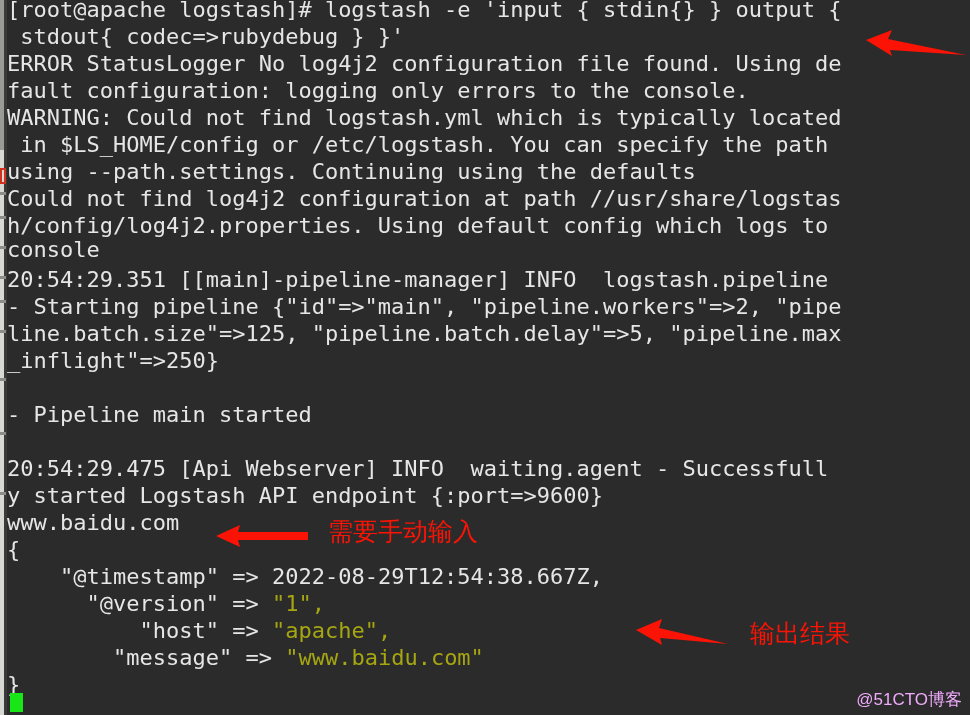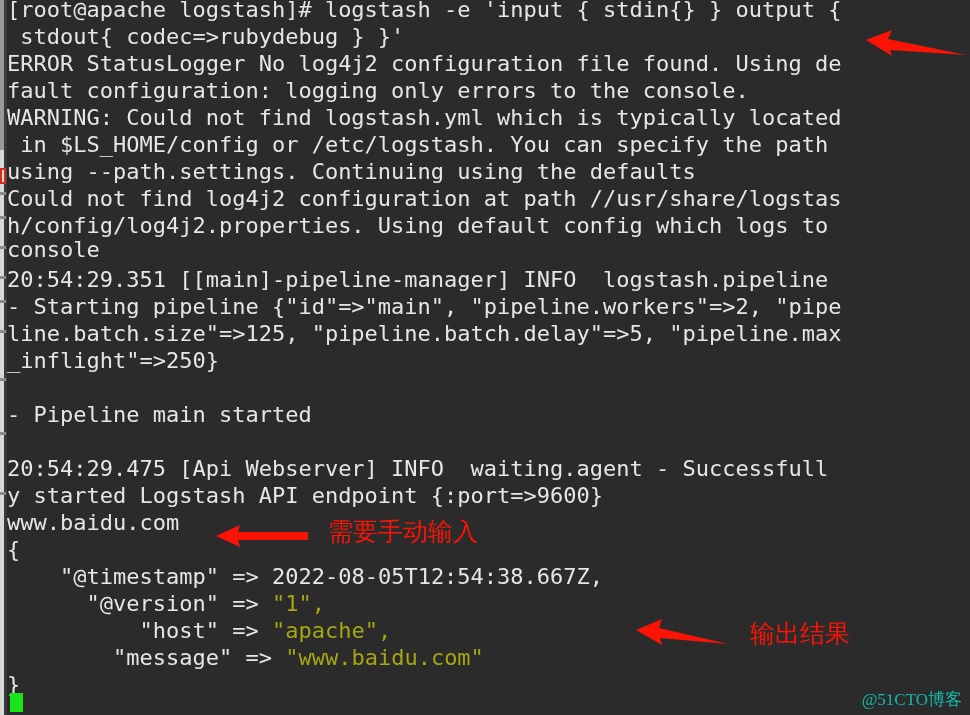--- a/index.html
+++ b/index.html
@@ -96,22 +96,22 @@
     line-height: 28px;
     white-space: pre;
     font-weight: 400;
   }
 
   
   #watermark {
     position: absolute;
     right: 8px;
     bottom: 4px;
-    color: #14b8a6;
-    font-family: Liberation Serif, serif;
+    color: #f0abfc;
+    font-family: Liberation Sans, sans-serif;
     font-size: 17px;
     white-space: pre;
   }
 </style>
 </head>
 <body>
 
 <div id="screen">
 
   <div id="gutter">
@@ -144,21 +144,21 @@
     <div class="line" style="top:266px;">20:54:29.351 [[main]-pipeline-manager] INFO  logstash.pipeline</div>
     <div class="line" style="top:293px;">- Starting pipeline {"id"=&gt;"main", "pipeline.workers"=&gt;2, "pipe</div>
     <div class="line" style="top:320px;">line.batch.size"=&gt;125, "pipeline.batch.delay"=&gt;5, "pipeline.max</div>
     <div class="line" style="top:347px;">_inflight"=&gt;250}</div>
     <div class="line" style="top:401px;">- Pipeline main started</div>
     <div class="line" style="top:455px;">20:54:29.475 [Api Webserver] INFO  waiting.agent - Successfull</div>
     <div class="line" style="top:482px;">y started Logstash API endpoint {:port=&gt;9600}</div>
     <div class="line" style="top:509px;">www.baidu.com</div>
     <div class="line" style="top:536px;">{</div>
 
-    <div class="line" style="top:563px;"><span>    </span><span>"@timestamp"</span><span> </span><span>=&gt;</span><span> </span><span>2022-08-05T12:54:38.667Z,</span></div>
+    <div class="line" style="top:563px;"><span>    </span><span>"@timestamp"</span><span> </span><span>=&gt;</span><span> </span><span>2022-08-29T12:54:38.667Z,</span></div>
 
     <div class="line" style="top:590px;"><span>      </span><span>"@version"</span><span> </span><span>=&gt;</span><span> </span><span class="str">"1",</span></div>
 
     <div class="line" style="top:617px;"><span>          </span><span>"host"</span><span> </span><span>=&gt;</span><span> </span><span class="str">"apache",</span></div>
 
     <div class="line" style="top:644px;"><span>        </span><span>"message"</span><span> </span><span>=&gt;</span><span> </span><span class="str">"www.baidu.com"</span></div>
 
     <div class="line" style="top:671px;">}</div>
 
     <div class="cursor" style="left:3px; top:693px;"></div>

